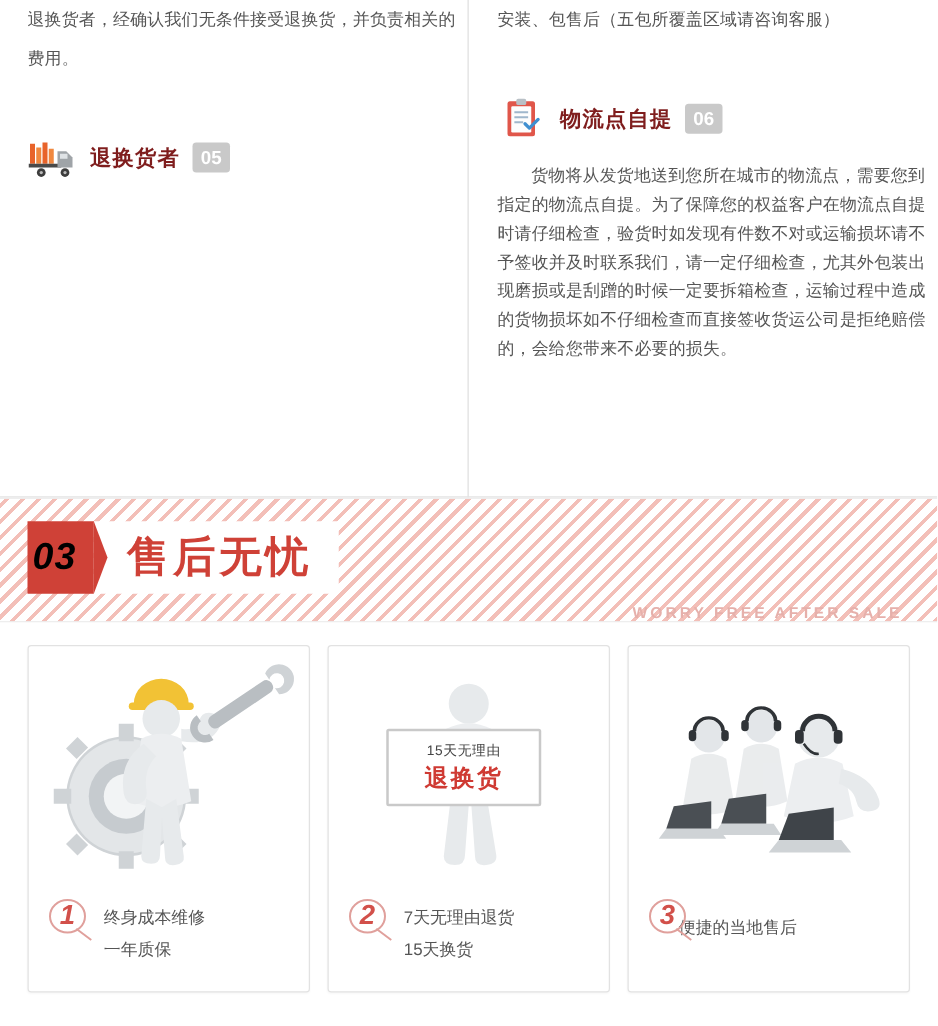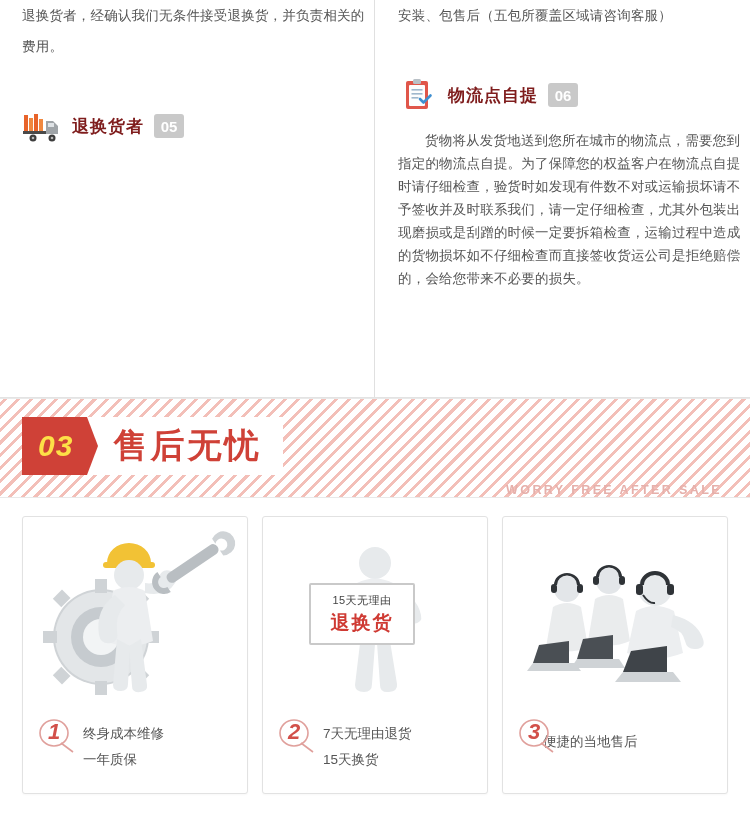--- a/index.html
+++ b/index.html
@@ -112,25 +112,25 @@
   .banner-inner {
     position: absolute;
     left: 22px;
     top: 18px;
     display: flex;
     align-items: stretch;
     height: 58px;
   }
   .banner-num {
     background: #cf4137;
-    color: #fde047;
+    color: #000000;
     font-size: 30px;
     font-weight: bold;
     font-style: italic;
-    padding: 0 14px 0 16px;
+    padding: 0 14px 0 4px;
     display: flex;
     align-items: center;
     letter-spacing: 1px;
     position: relative;
   }
   .banner-num::after {
     content: "";
     position: absolute;
     right: -11px; top: 0;
     border-top: 29px solid transparent;
@@ -367,21 +367,21 @@
     <div class="card">
       <div class="card-img">
         <svg width="212" height="180" viewBox="0 0 212 180">
           <circle cx="106" cy="36" r="16" fill="#e7eaec"></circle>
           <path d="M88 56 q18 -9 36 0 l9 54 q-27 11 -54 0 z" fill="#eceef0"></path>
           <path d="M90 60 q-26 8 -30 28 q-2 8 8 9 q8 1 9 -7 q2 -12 16 -16 z" fill="#e7eaec"></path>
           <path d="M122 60 q26 8 30 28 q2 8 -8 9 q-8 1 -9 -7 q-2 -12 -16 -16 z" fill="#e7eaec"></path>
           <path d="M92 108 l-6 50 q0 7 9 7 q8 0 8 -8 l3 -40 z" fill="#e7eaec"></path>
           <path d="M120 108 l8 49 q1 7 -8 8 q-9 1 -9 -7 l-3 -42 z" fill="#e7eaec"></path>
         </svg>
-        <div class="sign-box" style="left:40px; top:56px; width:106px; height:62px;">
+        <div class="sign-box" style="left:40px; top:56px; width:124px; height:62px;">
           <div class="sign-l1">15天无理由</div>
           <div class="sign-l2">退换货</div>
         </div>
       </div>
       <div class="card-foot">
         <div class="card-badge">
           <svg width="40" height="40" viewBox="0 0 40 40">
             <ellipse cx="17" cy="18" rx="14" ry="13" fill="none" stroke="#e0a09c" stroke-width="1.6"></ellipse>
             <path d="M24 28 l12 9" stroke="#e0a09c" stroke-width="1.6" fill="none"></path>
           </svg>

